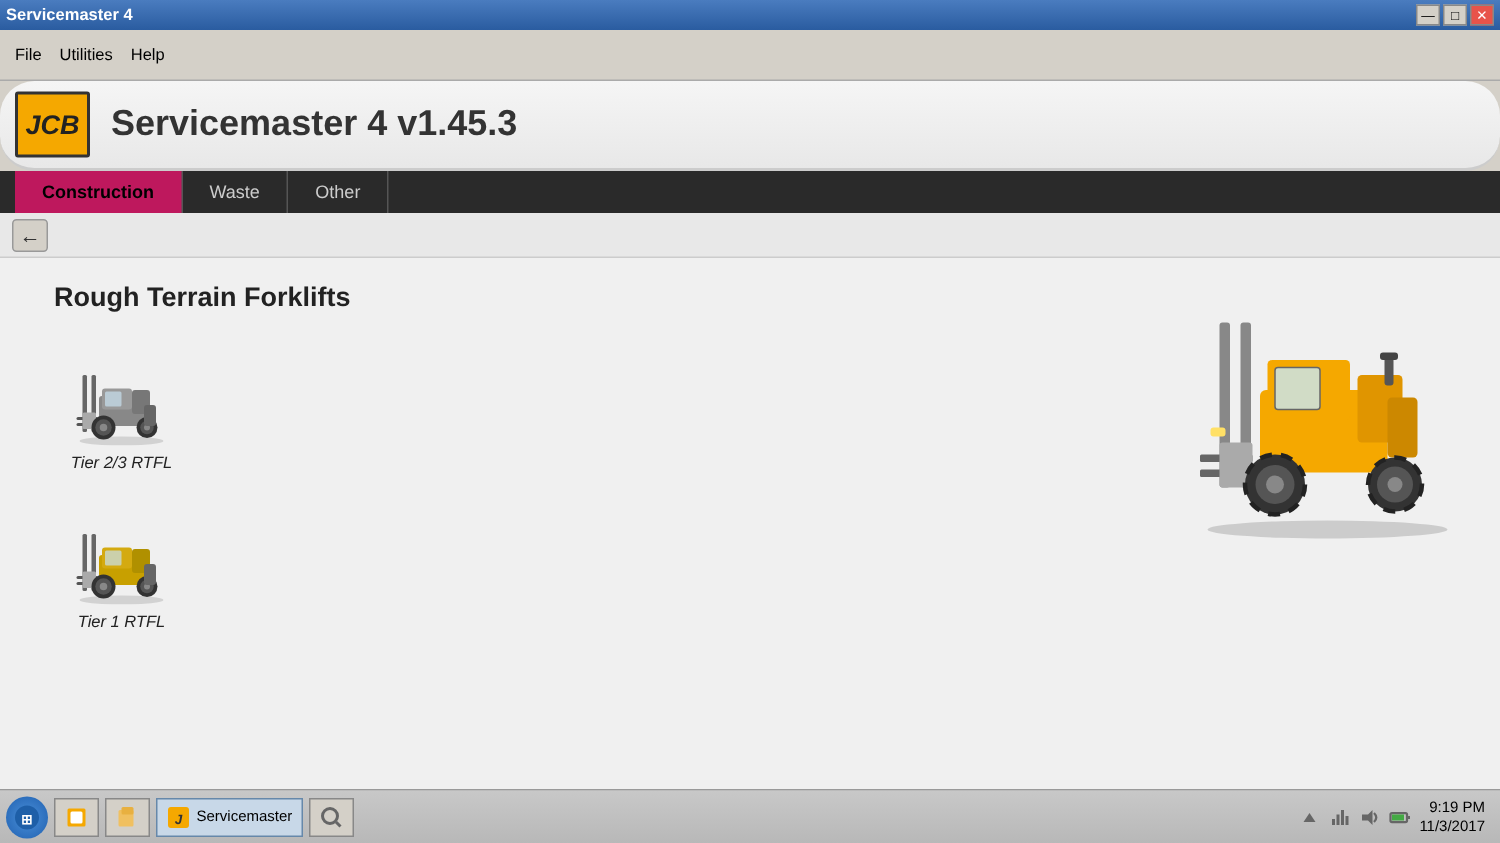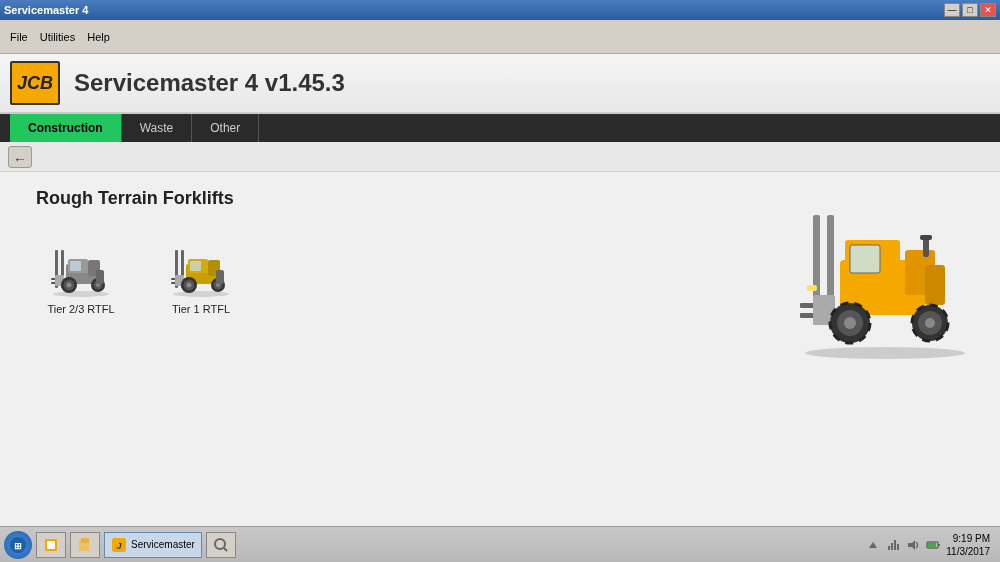--- a/index.html
+++ b/index.html
@@ -62,20 +62,21 @@
     }
 
     
     .app-header {
       height: 60px;
       background: linear-gradient(to bottom, #f5f5f5, #e8e8e8);
       display: flex;
       align-items: center;
       padding: 0 10px;
       border-bottom: 2px solid #ccc;
+      border-radius: 23px;
     }
     .jcb-logo {
       width: 50px;
       height: 44px;
       background: #f5a800;
       border: 2px solid #333;
       display: flex;
       align-items: center;
       justify-content: center;
       font-weight: bold;
@@ -102,21 +103,21 @@
     .nav-tab {
       padding: 0 18px;
       font-size: 12px;
       color: #ccc;
       display: flex;
       align-items: center;
       cursor: pointer;
       border-right: 1px solid #555;
     }
     .nav-tab.active {
-      background: #22c55e;
+      background: #be185d;
       color: #000;
       font-weight: bold;
     }
 
     
     .main-content {
       height: calc(562px - 20px - 18px - 60px - 28px - 36px);
       background: #f0f0f0;
       position: relative;
       overflow: hidden;
@@ -155,23 +156,24 @@
     .section-title {
       font-size: 18px;
       font-weight: bold;
       color: #222;
       margin-bottom: 20px;
     }
 
     
     .items-grid {
       display: flex;
-      flex-direction: row;
+      flex-direction: column;
       gap: 30px;
       margin-top: 30px;
+      font-style: italic;
     }
     .item-cell {
       display: flex;
       flex-direction: column;
       align-items: center;
       cursor: pointer;
       width: 90px;
     }
     .item-icon {
       width: 80px;

